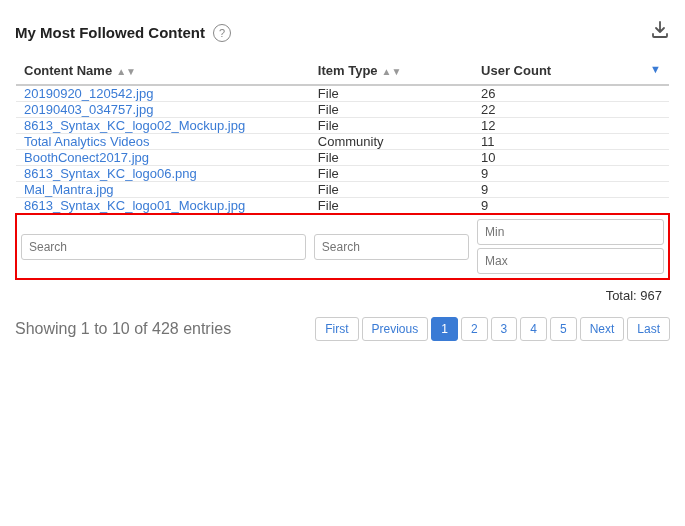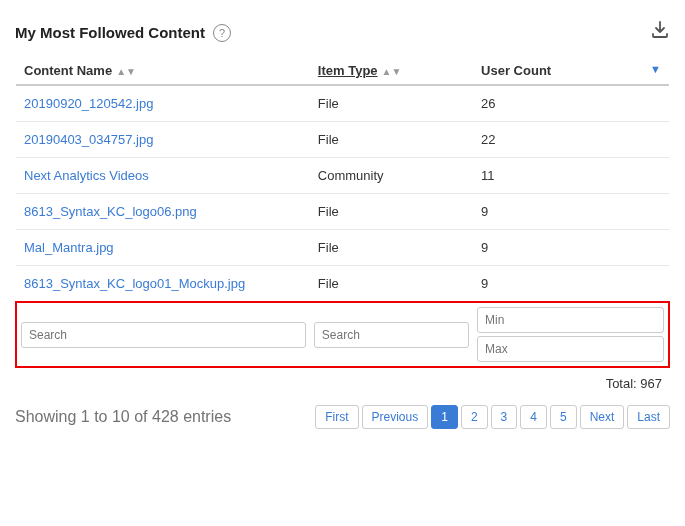--- a/index.html
+++ b/index.html
@@ -67,21 +67,21 @@
     }
     thead th.filter-col .filter-icon {
       float: right;
       color: #3a7bd5;
       font-size: 11px;
     }
     tbody tr {
       border-bottom: 1px solid #e8e8e8;
     }
     tbody td {
-      padding: 10px 8px;
+      padding: 0 8px;
       font-size: 13px;
     }
     td.content-name a {
       color: #3a7bd5;
       text-decoration: none;
     }
     .filter-row td {
       padding: 4px 4px;
       background: #fff;
     }
@@ -159,39 +159,49 @@
     <svg width="20" height="20" viewBox="0 0 20 20" fill="none" xmlns="http://www.w3.org/2000/svg">
       <path d="M10 2v10M6 8l4 4 4-4M3 14v2a1 1 0 001 1h12a1 1 0 001-1v-2" stroke="#555" stroke-width="1.8" stroke-linecap="round" stroke-linejoin="round"></path>
     </svg>
   </span>
 </div>
 
 <table>
   <thead>
     <tr id="header-row">
         <th class="sortable" style="width: 45%;">Content Name<span class="sort-icon">▲▼</span></th>
-        <th class="sortable" style="width: 25%; text-decoration: underline;">Item Type<span class="sort-icon">▲▼</span></th>
+        <th class="sortable" style="width: 25%;">Item Type<span class="sort-icon">▲▼</span></th>
         <th class="filter-col" style="width: 30%;">User Count<span class="filter-icon">▼</span></th>
       </tr>
   </thead>
   <tbody id="table-body">
       <tr>
         <td class="content-name"><a href="#">20190920_120542.jpg</a></td>
         <td>File</td>
         <td>26</td>
       </tr>
       <tr>
         <td class="content-name"><a href="#">20190403_034757.jpg</a></td>
         <td>File</td>
         <td>22</td>
       </tr>
       <tr>
-        <td class="content-name"><a href="#">Next Analytics Videos</a></td>
+        <td class="content-name"><a href="#">8613_Syntax_KC_logo02_Mockup.jpg</a></td>
+        <td>File</td>
+        <td>12</td>
+      </tr>
+      <tr>
+        <td class="content-name"><a href="#">Total Analytics Videos</a></td>
         <td>Community</td>
         <td>11</td>
+      </tr>
+      <tr>
+        <td class="content-name"><a href="#">BoothConect2017.jpg</a></td>
+        <td>File</td>
+        <td>10</td>
       </tr>
       <tr>
         <td class="content-name"><a href="#">8613_Syntax_KC_logo06.png</a></td>
         <td>File</td>
         <td>9</td>
       </tr>
       <tr>
         <td class="content-name"><a href="#">Mal_Mantra.jpg</a></td>
         <td>File</td>
         <td>9</td>

